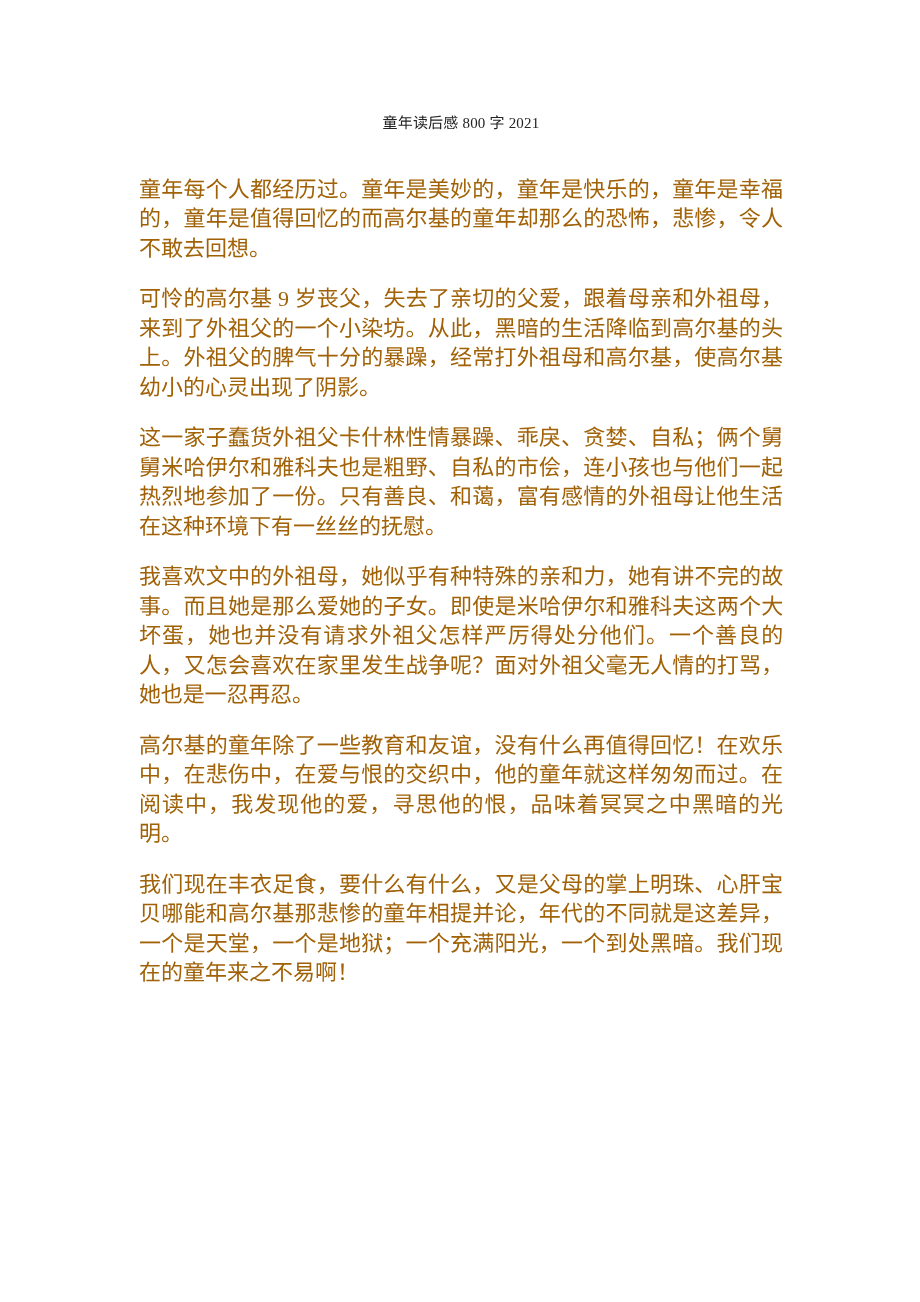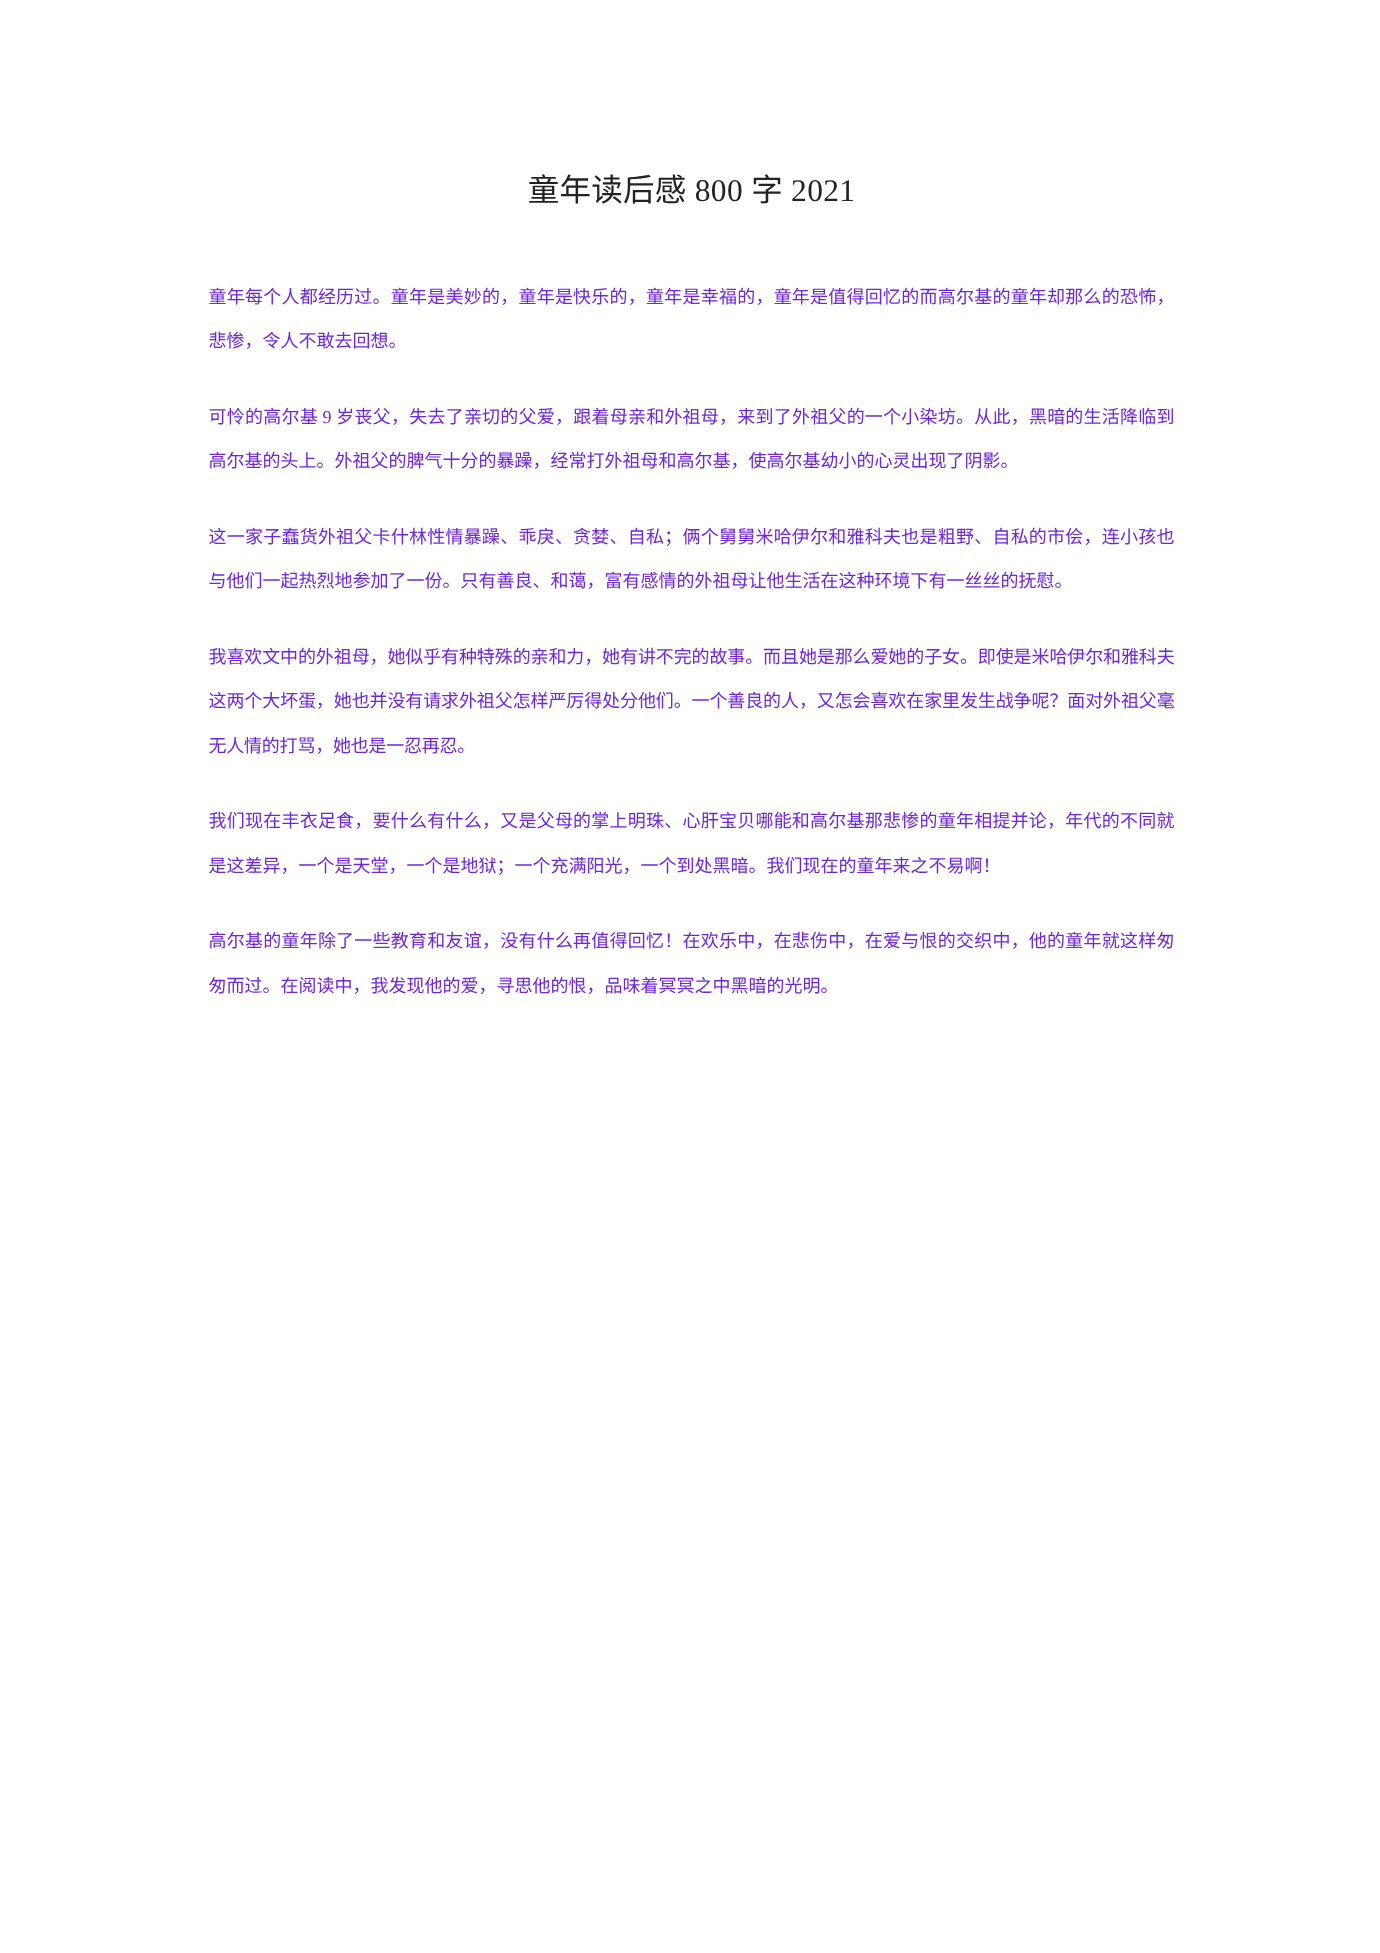--- a/index.html
+++ b/index.html
@@ -22,36 +22,36 @@
     position: absolute;
     left: 139px;
     top: 0;
     width: 644px;
   }
   .doc-title {
     margin: 0;
     padding: 0;
     text-align: center;
     font-weight: normal;
-    font-size: 21px;
+    font-size: 15px;
     line-height: 1.5;
     color: #232323;
     letter-spacing: 0.2px;
     padding-top: 112px;
   }
   .body-text {
     padding-top: 40px;
   }
   p.para {
     margin: 0 0 21px 0;
-    font-size: 12px;
+    font-size: 22px;
     line-height: 29.5px;
     text-align: justify;
     text-justify: inter-ideograph;
-    color: #6d28d9;
+    color: #a16207;
     word-break: break-all;
   }
   p.para.tight {
     letter-spacing: -0.15px;
   }
   p.para.gap-after {
     margin-bottom: 62px;
   }
   p.para:last-child {
     margin-bottom: 0;
@@ -69,19 +69,19 @@
 
       <p class="para">童年每个人都经历过。童年是美妙的，童年是快乐的，童年是幸福的，童年是值得回忆的而高尔基的童年却那么的恐怖，悲惨，令人不敢去回想。</p>
 
       <p class="para">可怜的高尔基 9 岁丧父，失去了亲切的父爱，跟着母亲和外祖母，来到了外祖父的一个小染坊。从此，黑暗的生活降临到高尔基的头上。外祖父的脾气十分的暴躁，经常打外祖母和高尔基，使高尔基幼小的心灵出现了阴影。</p>
 
 
       <p class="para">这一家子蠢货外祖父卡什林性情暴躁、乖戾、贪婪、自私；俩个舅舅米哈伊尔和雅科夫也是粗野、自私的市侩，连小孩也与他们一起热烈地参加了一份。只有善良、和蔼，富有感情的外祖母让他生活在这种环境下有一丝丝的抚慰。</p>
 
       <p class="para tight">我喜欢文中的外祖母，她似乎有种特殊的亲和力，她有讲不完的故事。而且她是那么爱她的子女。即使是米哈伊尔和雅科夫这两个大坏蛋，她也并没有请求外祖父怎样严厉得处分他们。一个善良的人，又怎会喜欢在家里发生战争呢？面对外祖父毫无人情的打骂，她也是一忍再忍。</p>
 
+      <p class="para">高尔基的童年除了一些教育和友谊，没有什么再值得回忆！在欢乐中，在悲伤中，在爱与恨的交织中，他的童年就这样匆匆而过。在阅读中，我发现他的爱，寻思他的恨，品味着冥冥之中黑暗的光明。</p>
+
       <p class="para">我们现在丰衣足食，要什么有什么，又是父母的掌上明珠、心肝宝贝哪能和高尔基那悲惨的童年相提并论，年代的不同就是这差异，一个是天堂，一个是地狱；一个充满阳光，一个到处黑暗。我们现在的童年来之不易啊！</p>
-
-      <p class="para">高尔基的童年除了一些教育和友谊，没有什么再值得回忆！在欢乐中，在悲伤中，在爱与恨的交织中，他的童年就这样匆匆而过。在阅读中，我发现他的爱，寻思他的恨，品味着冥冥之中黑暗的光明。</p>
 
     </div>
   </div>
 </div>
 
 </body></html>

